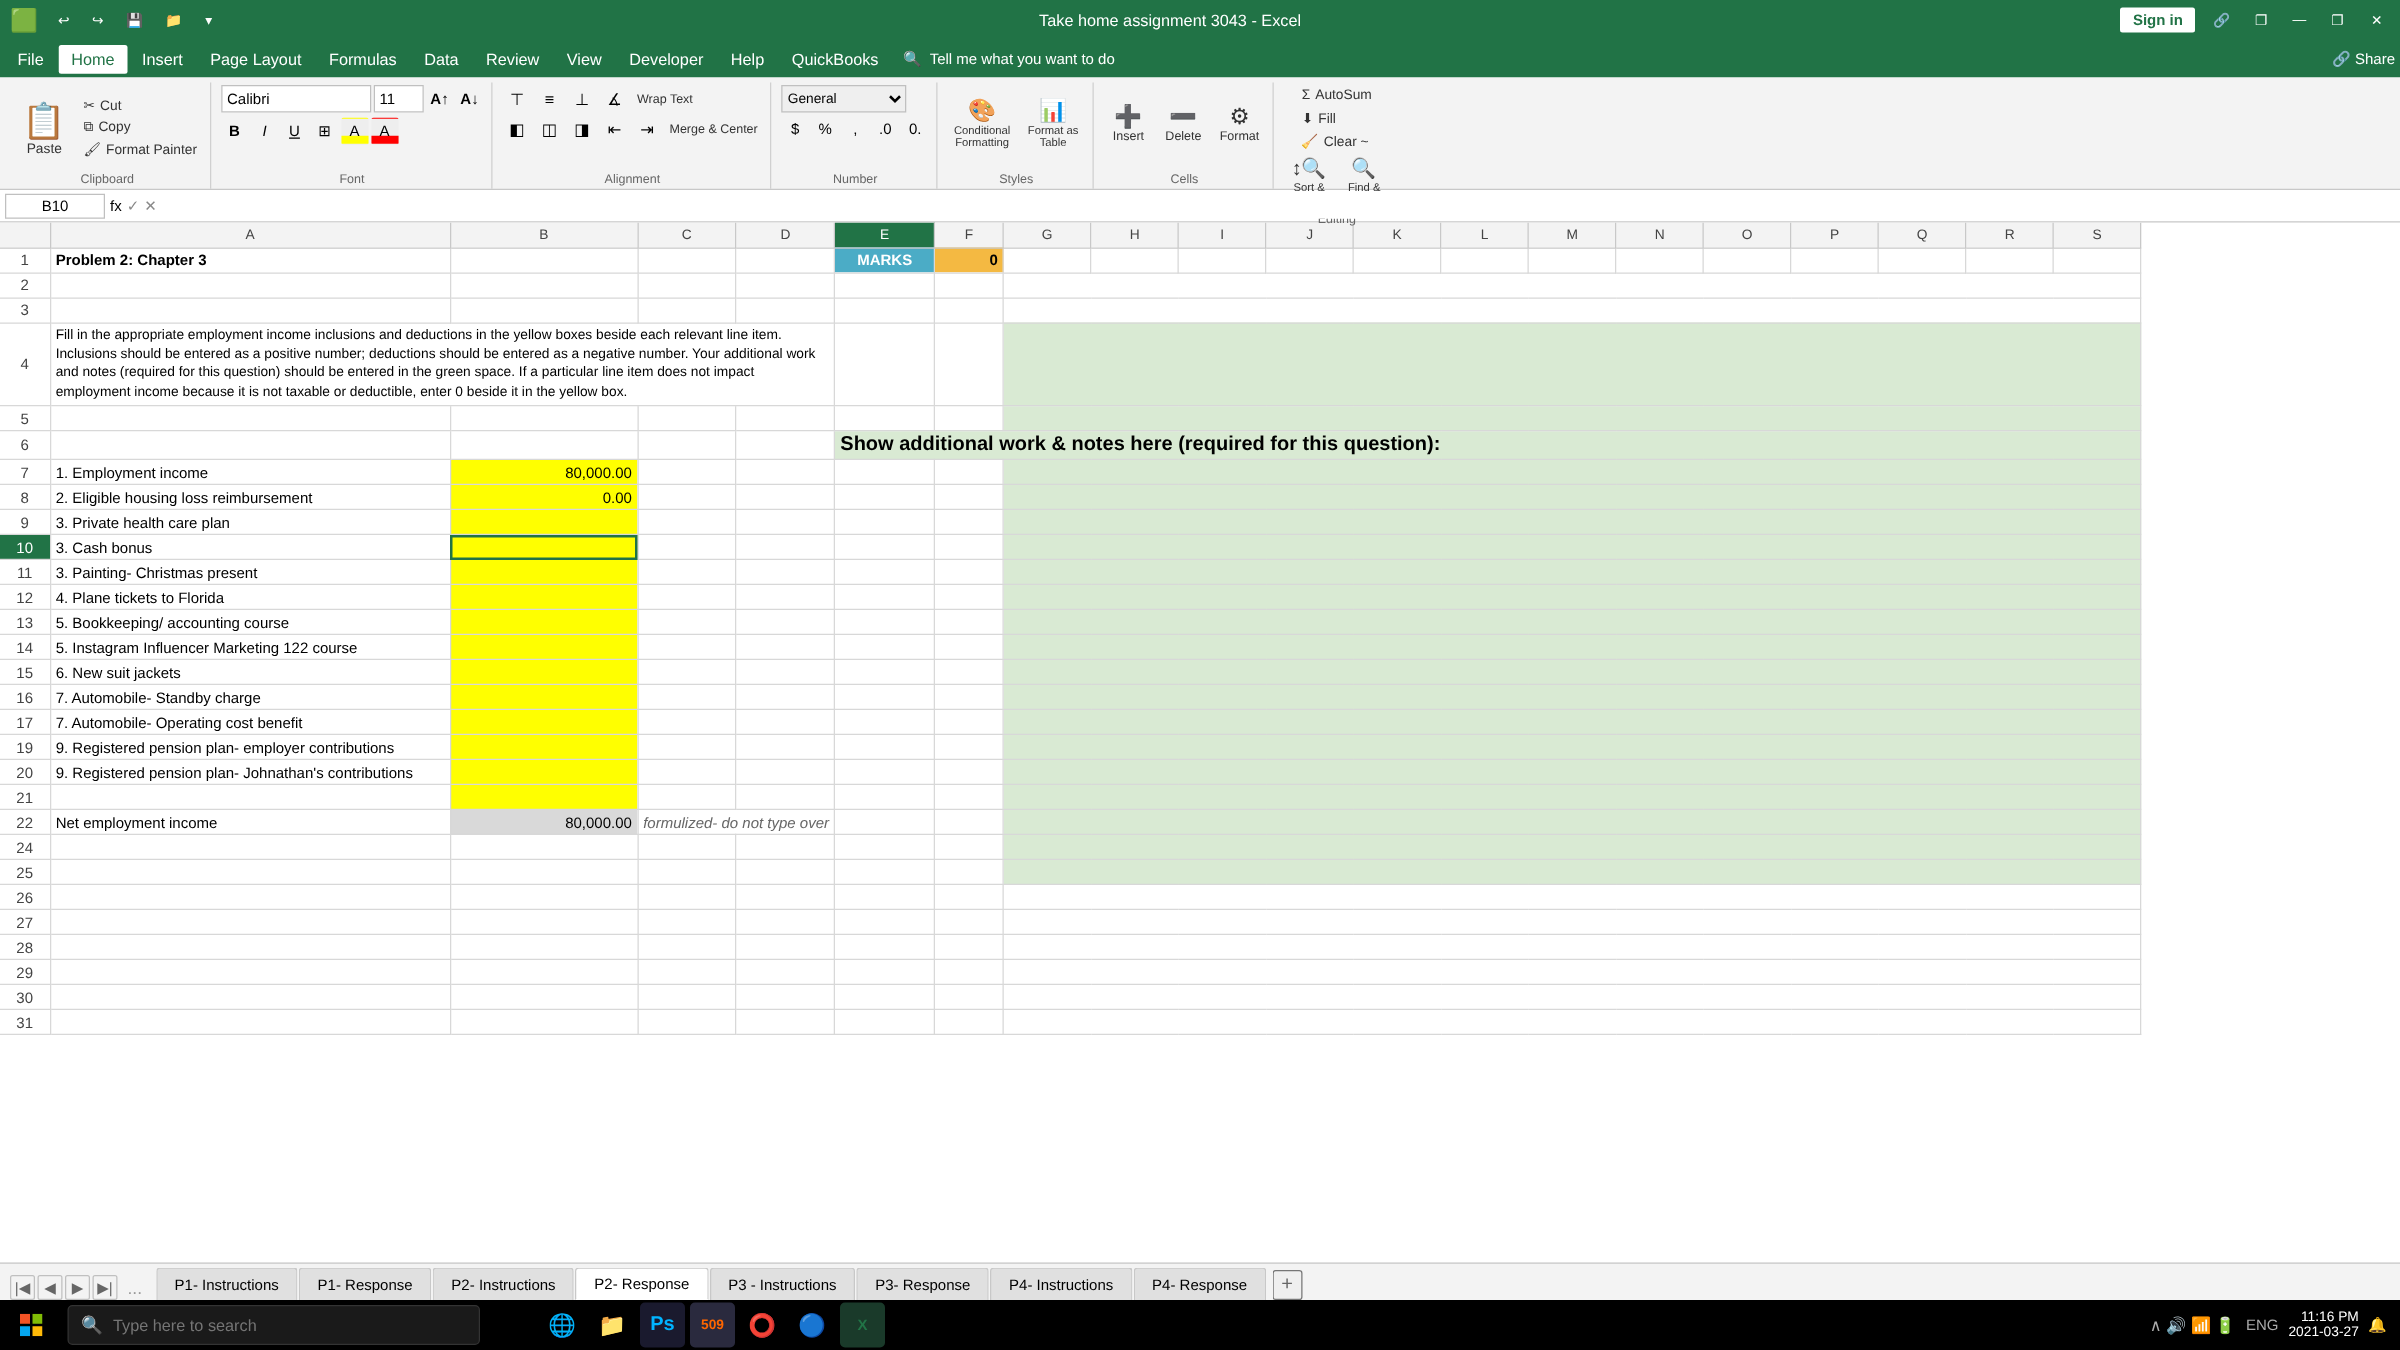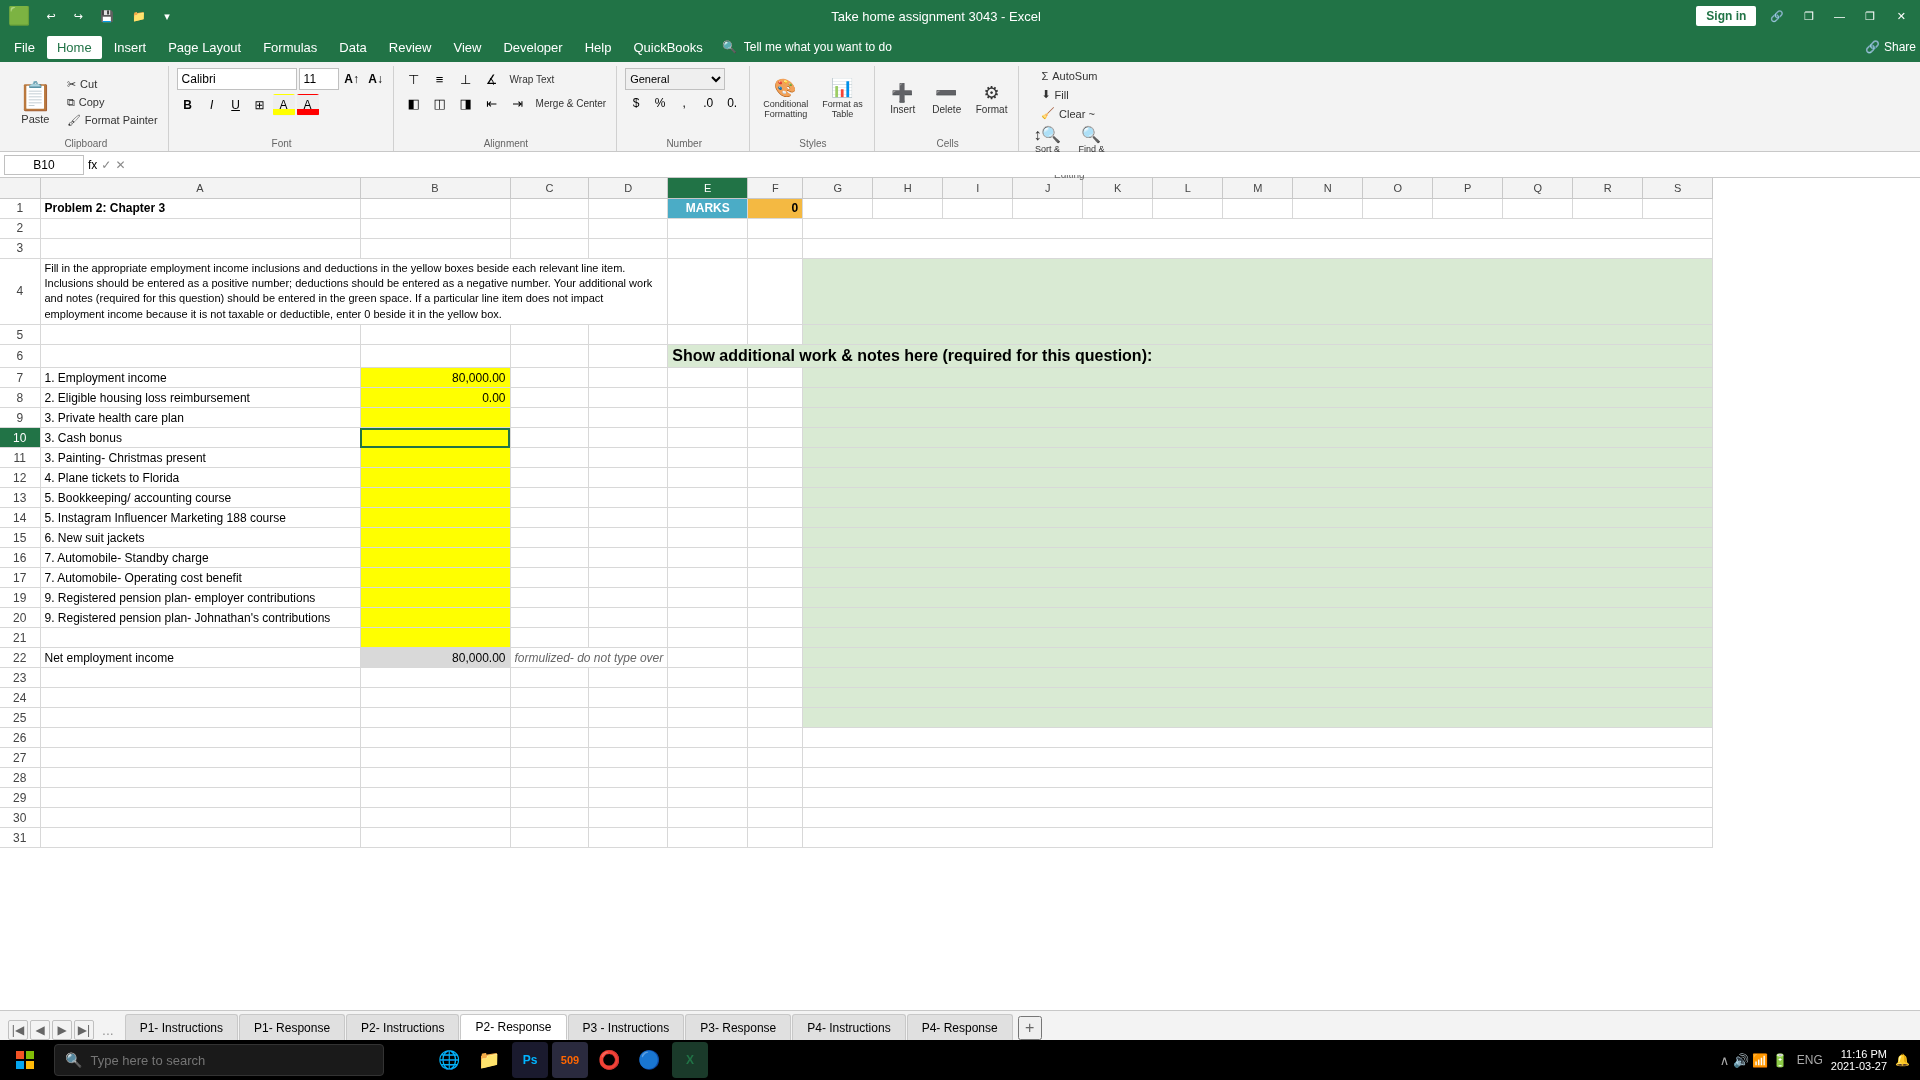--- a/index.html
+++ b/index.html
@@ -596,21 +596,21 @@
         <td style="background:#ffff00;"></td>
         <td></td>
         <td></td>
         <td></td>
         <td></td>
         <td colspan="13" style="background:#d9ead3;"></td>
       </tr>
 
       <tr>
         <td class="rh">14</td>
-        <td>5. Instagram Influencer Marketing 188 course</td>
+        <td>5. Instagram Influencer Marketing 122 course</td>
         <td style="background:#ffff00;"></td>
         <td></td>
         <td></td>
         <td></td>
         <td></td>
         <td colspan="13" style="background:#d9ead3;"></td>
       </tr>
 
       <tr>
         <td class="rh">15</td>
@@ -682,30 +682,20 @@
       <tr>
         <td class="rh">22</td>
         <td>Net employment income</td>
         <td style="background:#d9d9d9; text-align:right;">80,000.00</td>
         <td style="font-style:italic; color:#666;" colspan="2">formulized- do not type over</td>
         <td></td>
         <td></td>
         <td colspan="13" style="background:#d9ead3;"></td>
       </tr>
 
-      <tr>
-          <td class="rh">23</td>
-          <td></td>
-          <td></td>
-          <td></td>
-          <td></td>
-          <td></td>
-          <td></td>
-          <td colspan="13" style="background:#d9ead3;"></td>
-        </tr>
       <tr>
           <td class="rh">24</td>
           <td></td>
           <td></td>
           <td></td>
           <td></td>
           <td></td>
           <td></td>
           <td colspan="13" style="background:#d9ead3;"></td>
         </tr>
@@ -831,21 +821,21 @@
     </svg>
   </div>
   <div class="taskbar-search">
     <span style="color:#aaa; font-size:14px;">🔍</span>
     <input type="text" placeholder="Type here to search" style="background: none; border: none; outline: none; color: rgb(170, 170, 170); font-size: 13px; flex: 1 1 0%;">
   </div>
   <div class="taskbar-icons">
     <div class="taskbar-icon">⊞</div>
     <div class="taskbar-icon">🌐</div>
     <div class="taskbar-icon">📁</div>
-    <div class="taskbar-icon" style="background:#1a1a2e; color:#00b4ff; border-radius:4px; font-size:12px; font-weight:bold;">Ps</div>
+    <div class="taskbar-icon" style="background:#1a1a2e; color:#00b4ff; border-radius:4px; font-size:16px; font-weight:bold;">Ps</div>
     <div class="taskbar-icon" style="background:#2a2a3e; color:#ff6600; border-radius:4px; font-size:11px; font-weight:bold;">509</div>
     <div class="taskbar-icon" style="color:#ff1b2d;">⭕</div>
     <div class="taskbar-icon" style="color:#0078d4;">🔵</div>
     <div class="taskbar-icon" style="color:#217346; background:#1a3a2a; border-radius:4px; font-size:12px; font-weight:bold;">X</div>
   </div>
   <div class="taskbar-right">
     <span style="color:#aaa; font-size:13px;">∧ 🔊 📶 🔋</span>
     <span style="color:#aaa;">ENG</span>
     <div class="taskbar-time">
       <span>11:16 PM</span>

